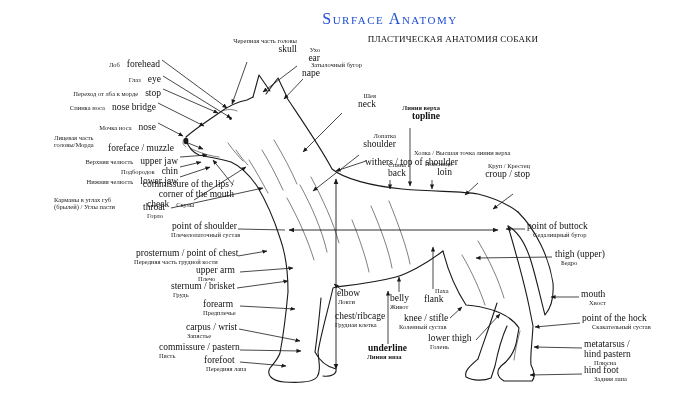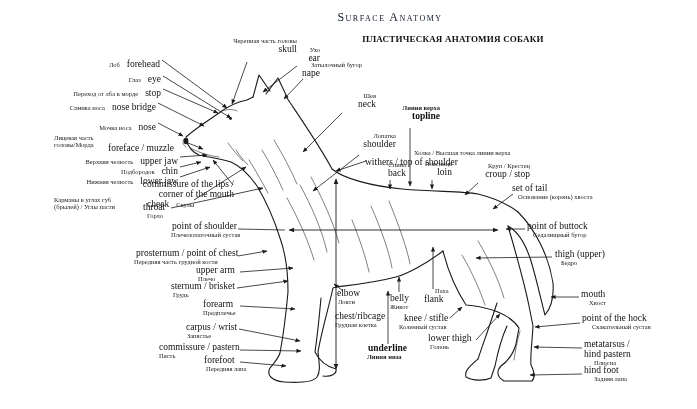--- a/index.html
+++ b/index.html
@@ -7,23 +7,23 @@
          font-family:"Liberation Serif","DejaVu Serif",serif;color:#111;}
   #dogsvg{position:absolute;left:0;top:0;z-index:0;}
   .lab{position:absolute;z-index:1;white-space:nowrap;line-height:1.05;}
   .en{font-size:9.5px;color:#111;}
   .ru{font-size:6.5px;color:#1c1c1c;}
   .blk{display:block;}
   .right{text-align:right;}
   .center{text-align:right;}
   .b{font-weight:bold;}
   .gap{margin-right:7px;}
-  .title{position:absolute;z-index:1;font-variant:small-caps;font-size:12px;
-         letter-spacing:1.5px;text-align:center;color:#0f172a;}
-  .subtitle{position:absolute;z-index:1;font-size:9px;font-weight:bold;
+  .title{position:absolute;z-index:1;font-variant:small-caps;font-size:16px;
+         letter-spacing:1.5px;text-align:center;color:#1d4ed8;}
+  .subtitle{position:absolute;z-index:1;font-size:9px;font-weight:normal;
             text-align:center;color:#101010;letter-spacing:.2px;}
 </style>
 </head>
 <body>
 
 <div id="stage">
 
   <svg id="dogsvg" width="697" height="409" viewBox="0 0 697 409">
     <defs>
       <marker id="ah" viewBox="0 0 8 8" refX="6.5" refY="4" markerWidth="7" markerHeight="7" orient="auto-start-reverse">
@@ -202,24 +202,20 @@
     <span class="en blk">back</span>
   </div>
   <div class="lab center" style="left:414px;top:161px;width:38px">
     <span class="ru blk">Поясница</span>
     <span class="en blk">loin</span>
   </div>
   <div class="lab center" style="left:468px;top:163px;width:62px">
     <span class="ru blk">Круп / Крестец</span>
     <span class="en blk">croup / stop</span>
   </div>
-  <div class="lab" style="left:512px;top:184px">
-    <span class="en blk">set of tail</span>
-    <span class="ru blk" style="margin-left:6px">Основание (корень) хвоста</span>
-  </div>
 
   <div class="lab" style="left:527px;top:222px">
     <span class="en blk">point of buttock</span>
     <span class="ru blk" style="margin-left:6px">Седалищный бугор</span>
   </div>
   <div class="lab" style="left:555px;top:250px">
     <span class="en blk">thigh (upper)</span>
     <span class="ru blk" style="margin-left:6px">Бедро</span>
   </div>
   <div class="lab" style="left:581px;top:290px">

